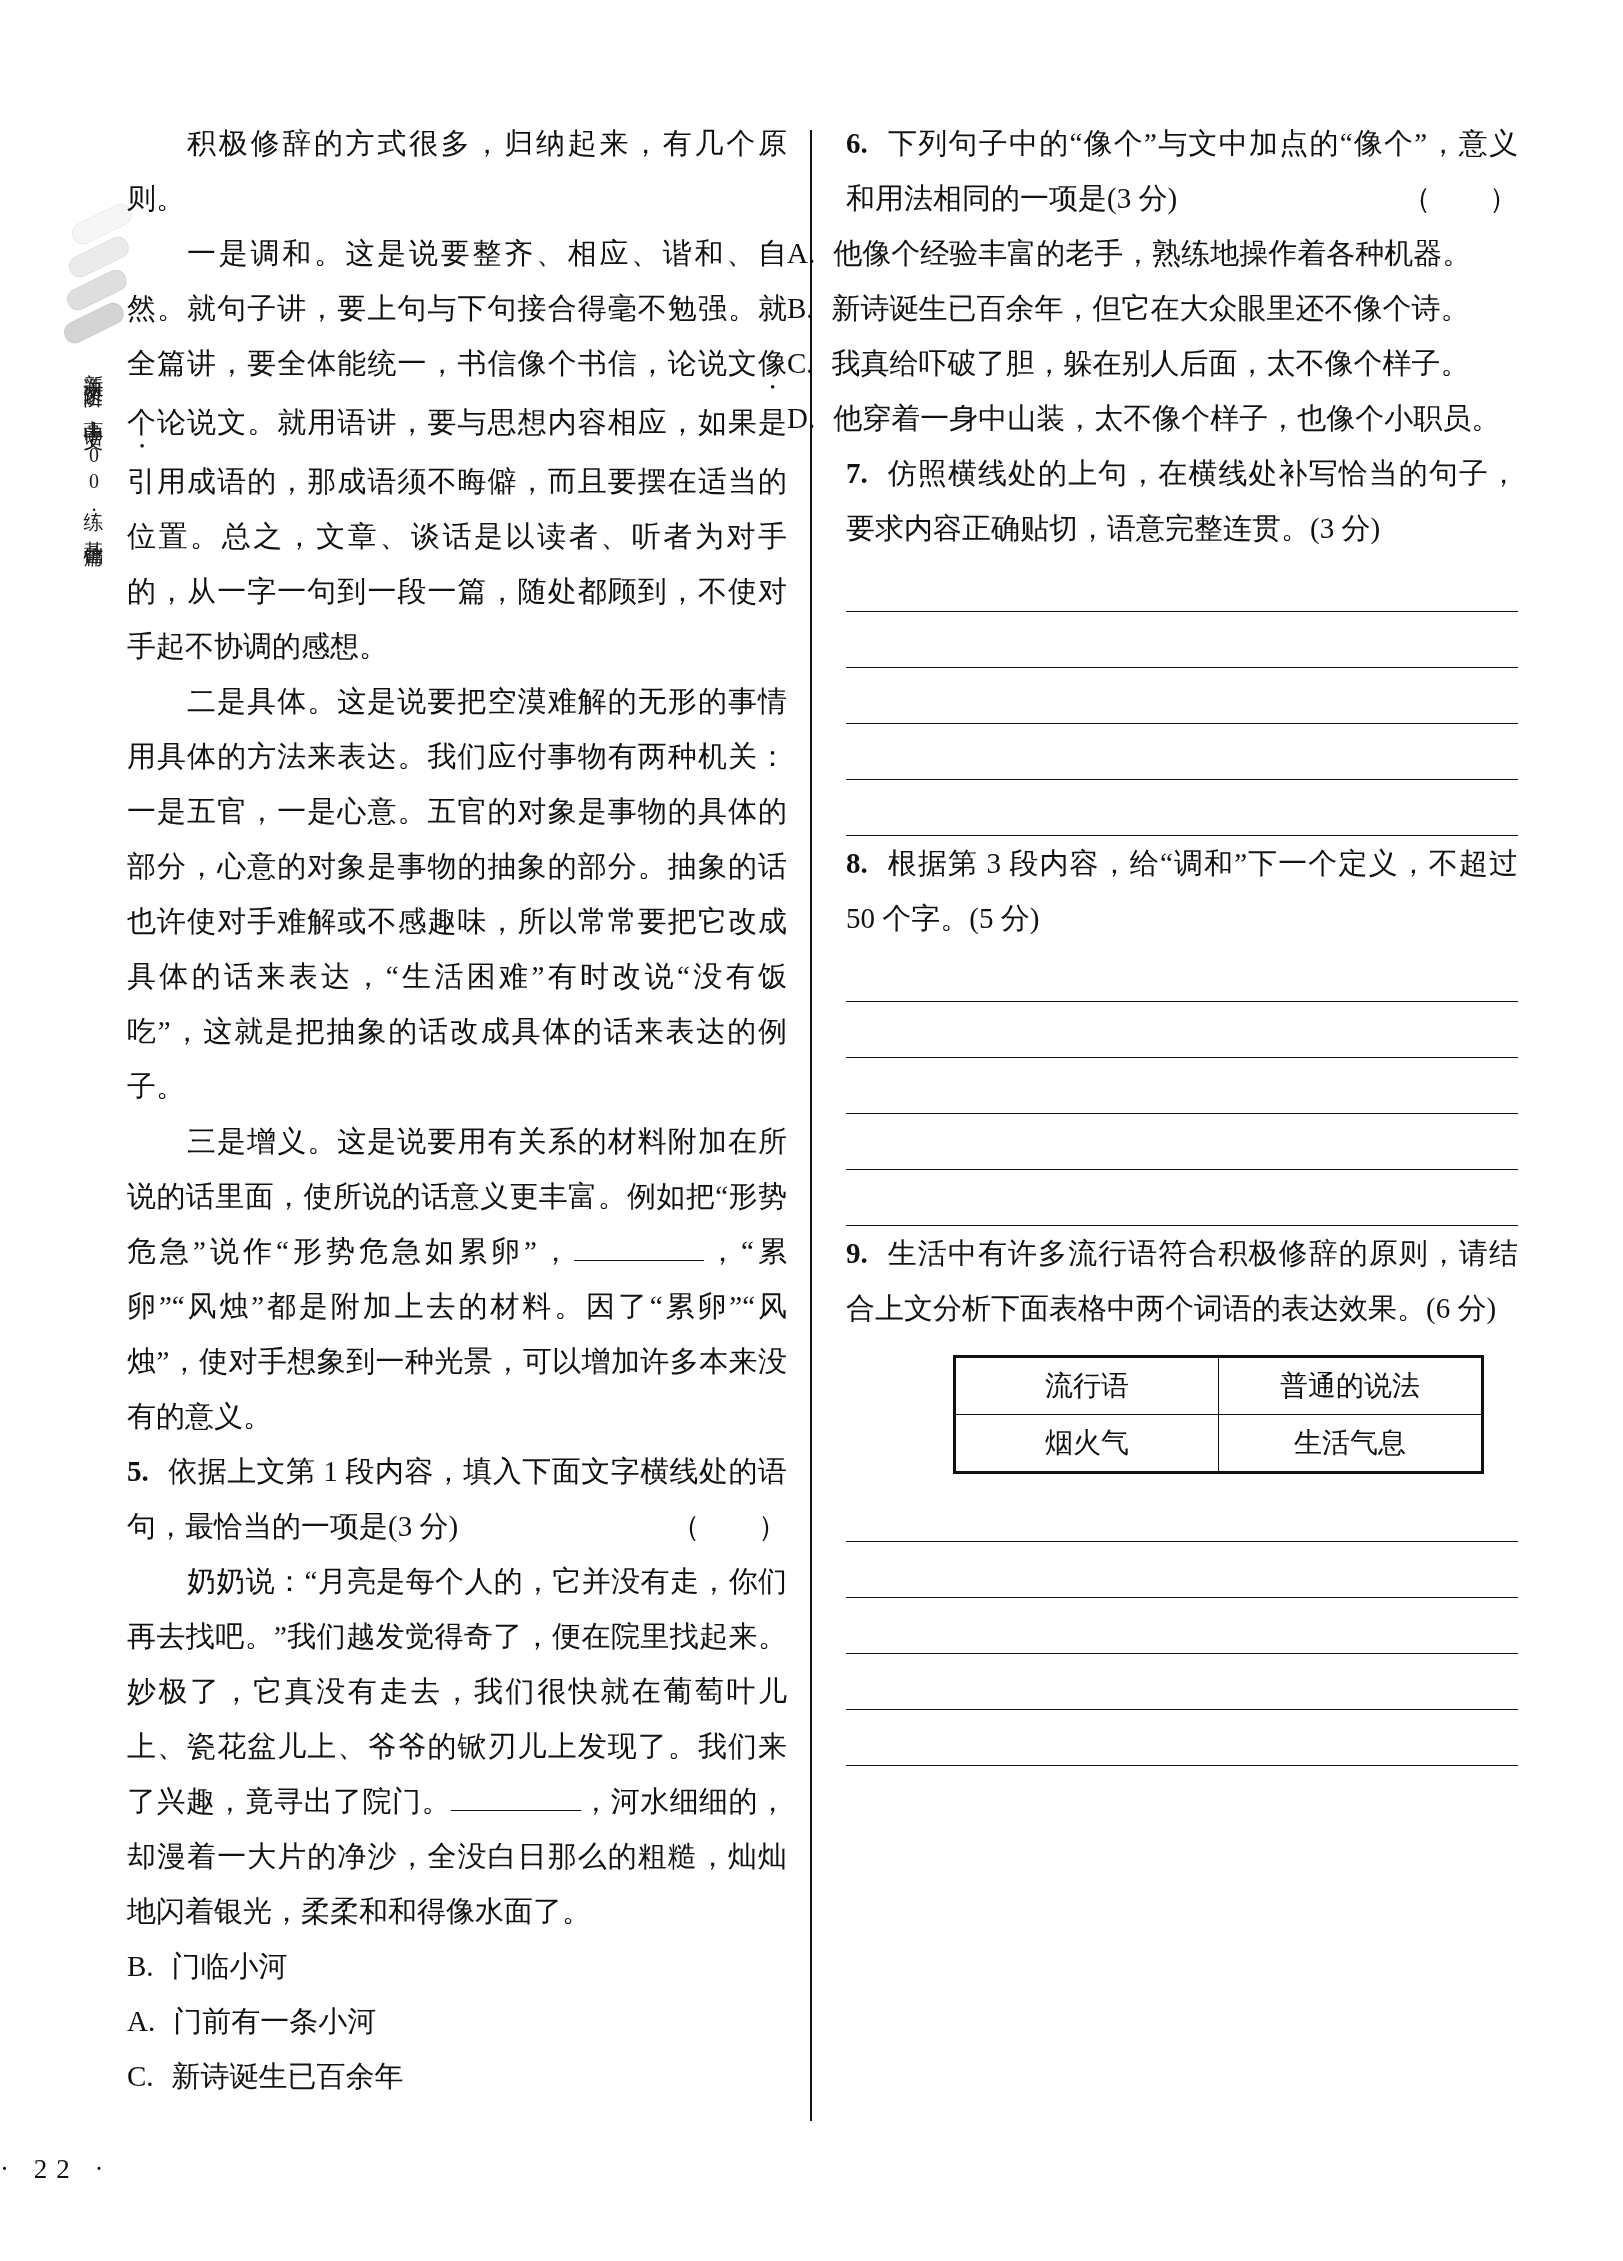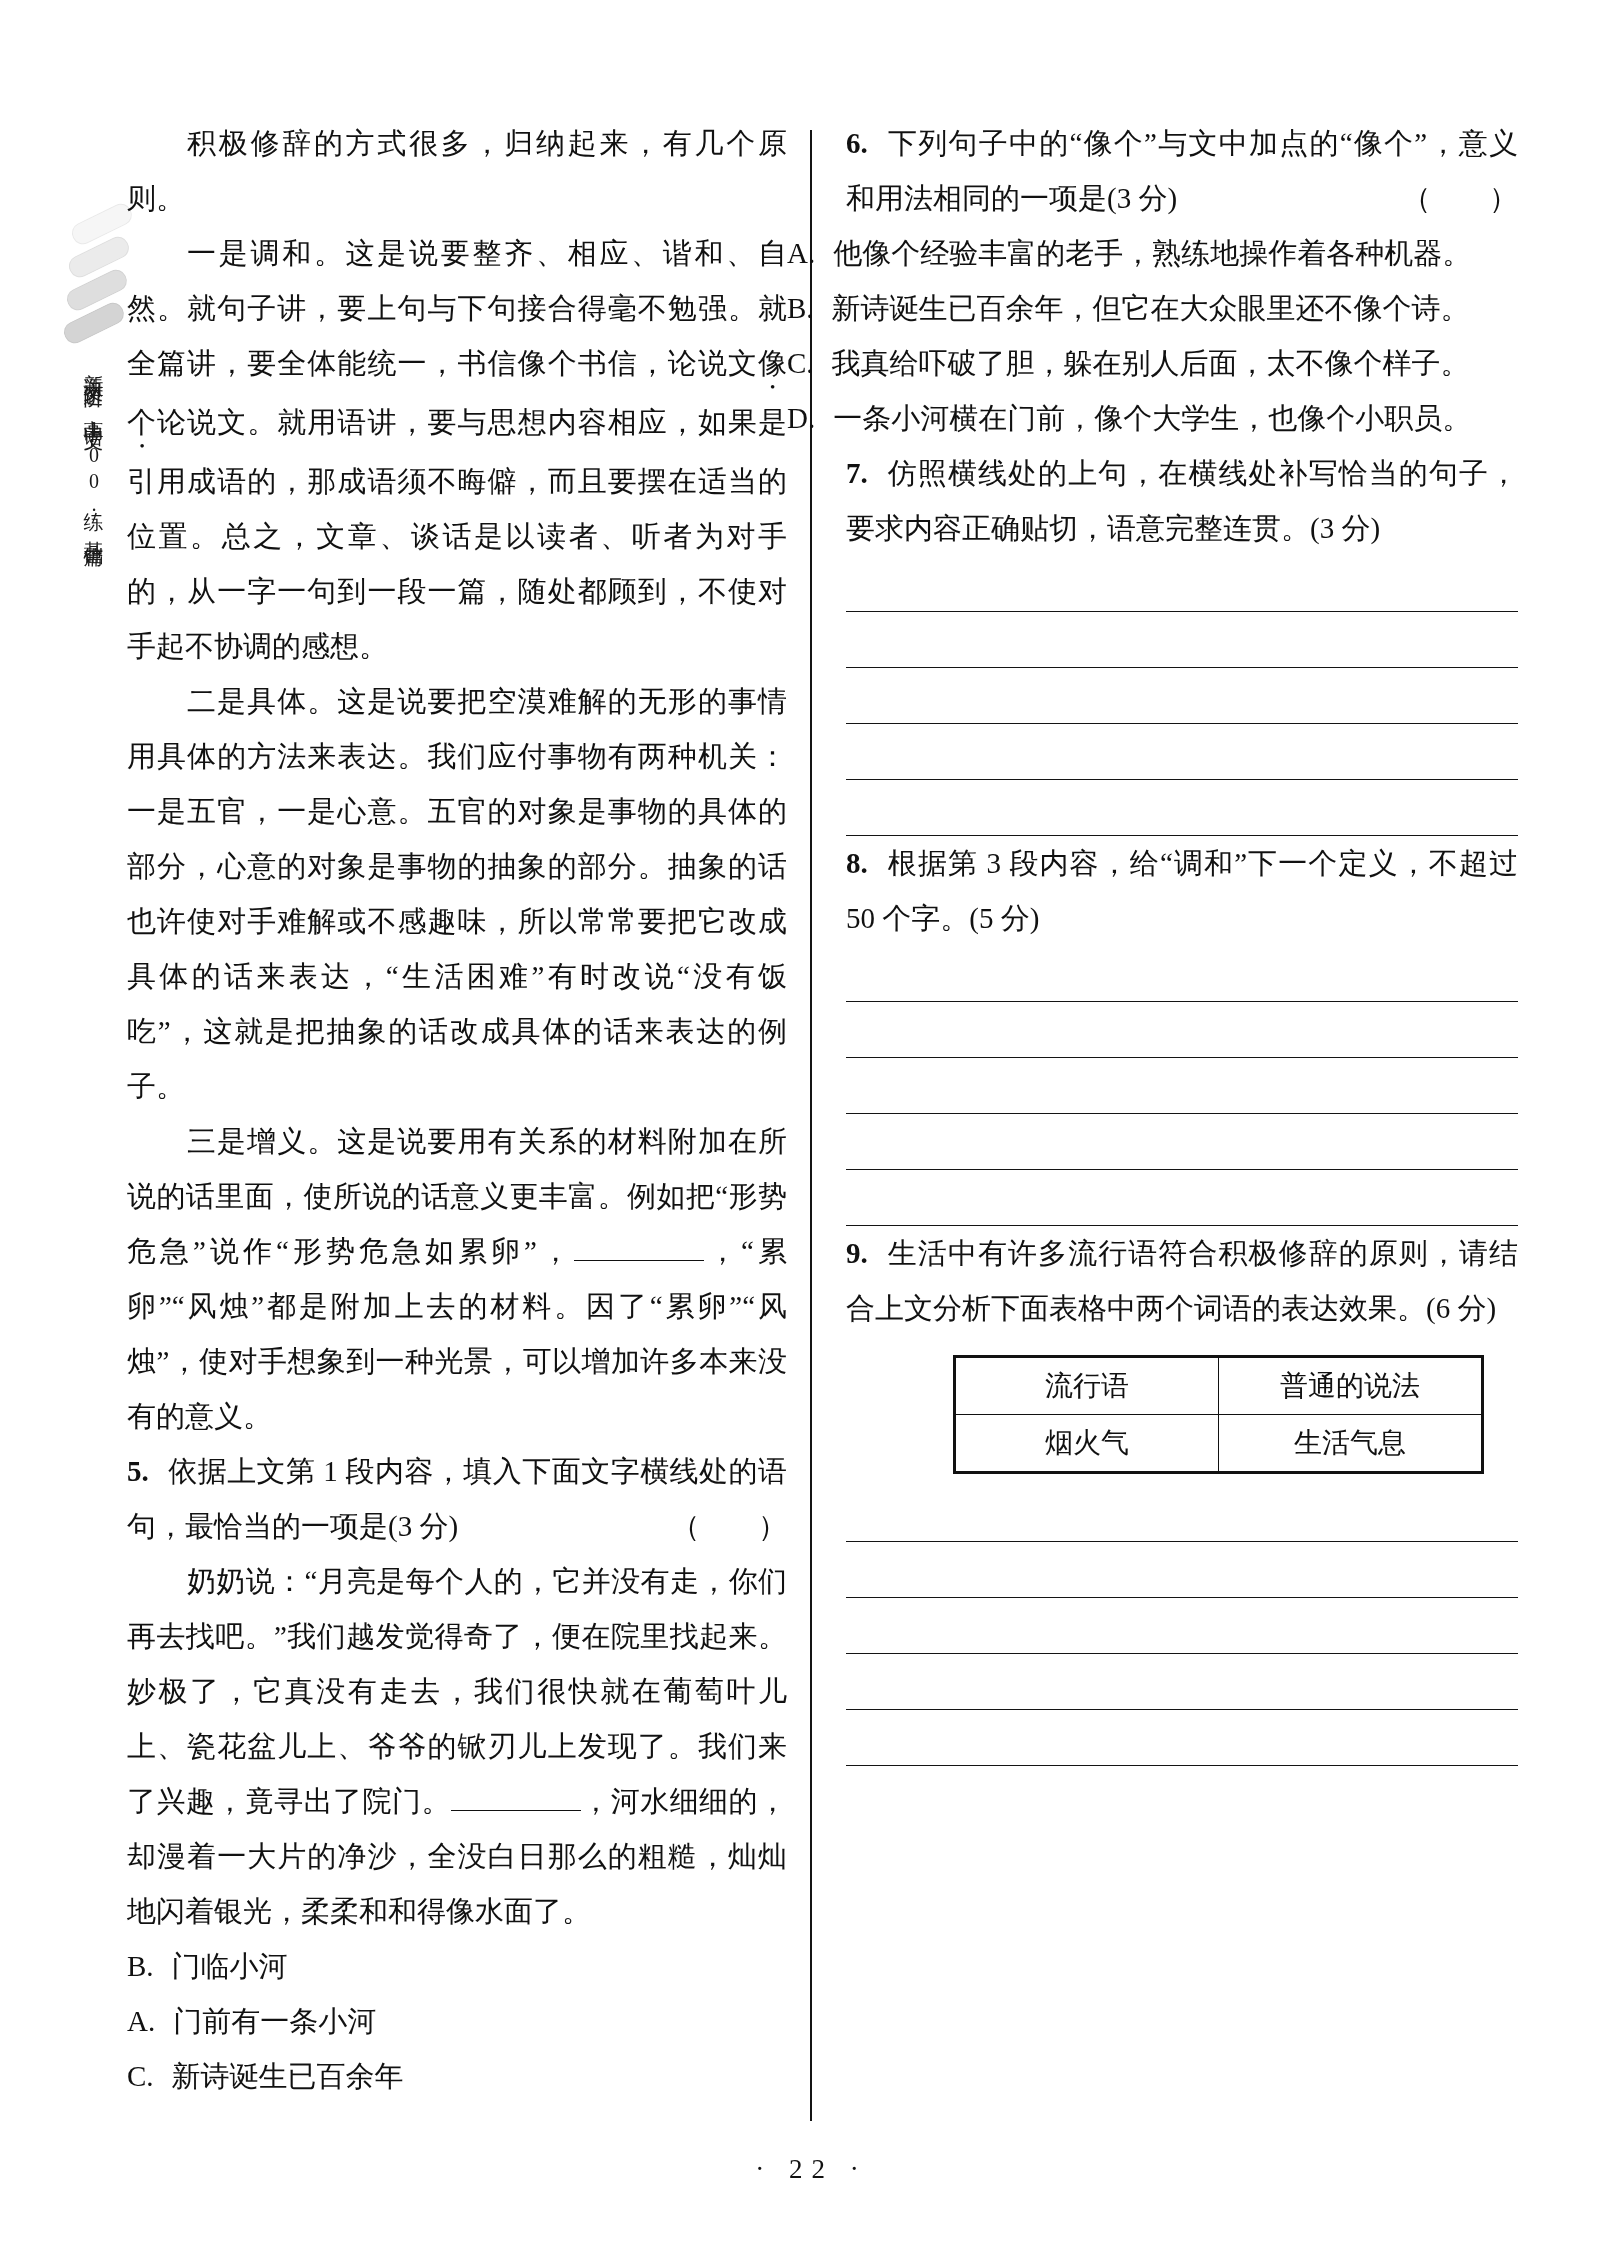--- a/index.html
+++ b/index.html
@@ -40,21 +40,21 @@
 
   .ans-lines{margin:0;}
   .ans-line{height:55px;border-bottom:1.9px solid #141414;}
 
   table.qtable{border-collapse:collapse;margin:19px 0 11.5px 107px;
                border:3.8px solid #111;}
   table.qtable th,table.qtable td{border:1.9px solid #111;width:218px;height:56px;
                text-align:center;vertical-align:middle;font-weight:normal;font-size:28px;
                line-height:1.2;padding:0 22px;}
 
-  .pagenum{position:absolute;left:0;top:2154px;width:1623px;text-align:center;
+  .pagenum{position:absolute;left:0;top:2154px;width:1623px;
            font-size:27px;letter-spacing:9px;color:#111;}
 </style>
 </head>
 <body>
 
 <div class="page">
 
   <div class="logo">
     <div class="chip c1"></div>
     <div class="chip c2"></div>
@@ -84,21 +84,21 @@
     <p><span class="optlabel">C.</span><span>新诗诞生已百余年</span></p>
   </main>
 
   <main class="col col-right">
 
     <p class="stem"><b class="qnum">6.</b><span>下列句子中的“像个”与文中加点的“像个”，意义和用法相同的一项是(3 分)</span><span class="bracket">（　　）</span></p>
 
     <p class="opt"><span class="optlabel">A.</span><span>他像个经验丰富的老手，熟练地操作着各种机器。</span></p>
     <p class="opt"><span class="optlabel">B.</span><span>新诗诞生已百余年，但它在大众眼里还不像个诗。</span></p>
     <p class="opt"><span class="optlabel">C.</span><span>我真给吓破了胆，躲在别人后面，太不像个样子。</span></p>
-    <p class="opt"><span class="optlabel">D.</span><span>一条小河横在门前，像个大学生，也像个小职员。</span></p>
+    <p class="opt"><span class="optlabel">D.</span><span>他穿着一身中山装，太不像个样子，也像个小职员。</span></p>
 
     <p class="stem"><b class="qnum">7.</b><span>仿照横线处的上句，在横线处补写恰当的句子，要求内容正确贴切，语意完整连贯。(3 分)</span></p>
     <div class="ans-lines">
         <div class="ans-line"></div>
         <div class="ans-line"></div>
         <div class="ans-line"></div>
         <div class="ans-line"></div>
         <div class="ans-line"></div>
       </div>
 

